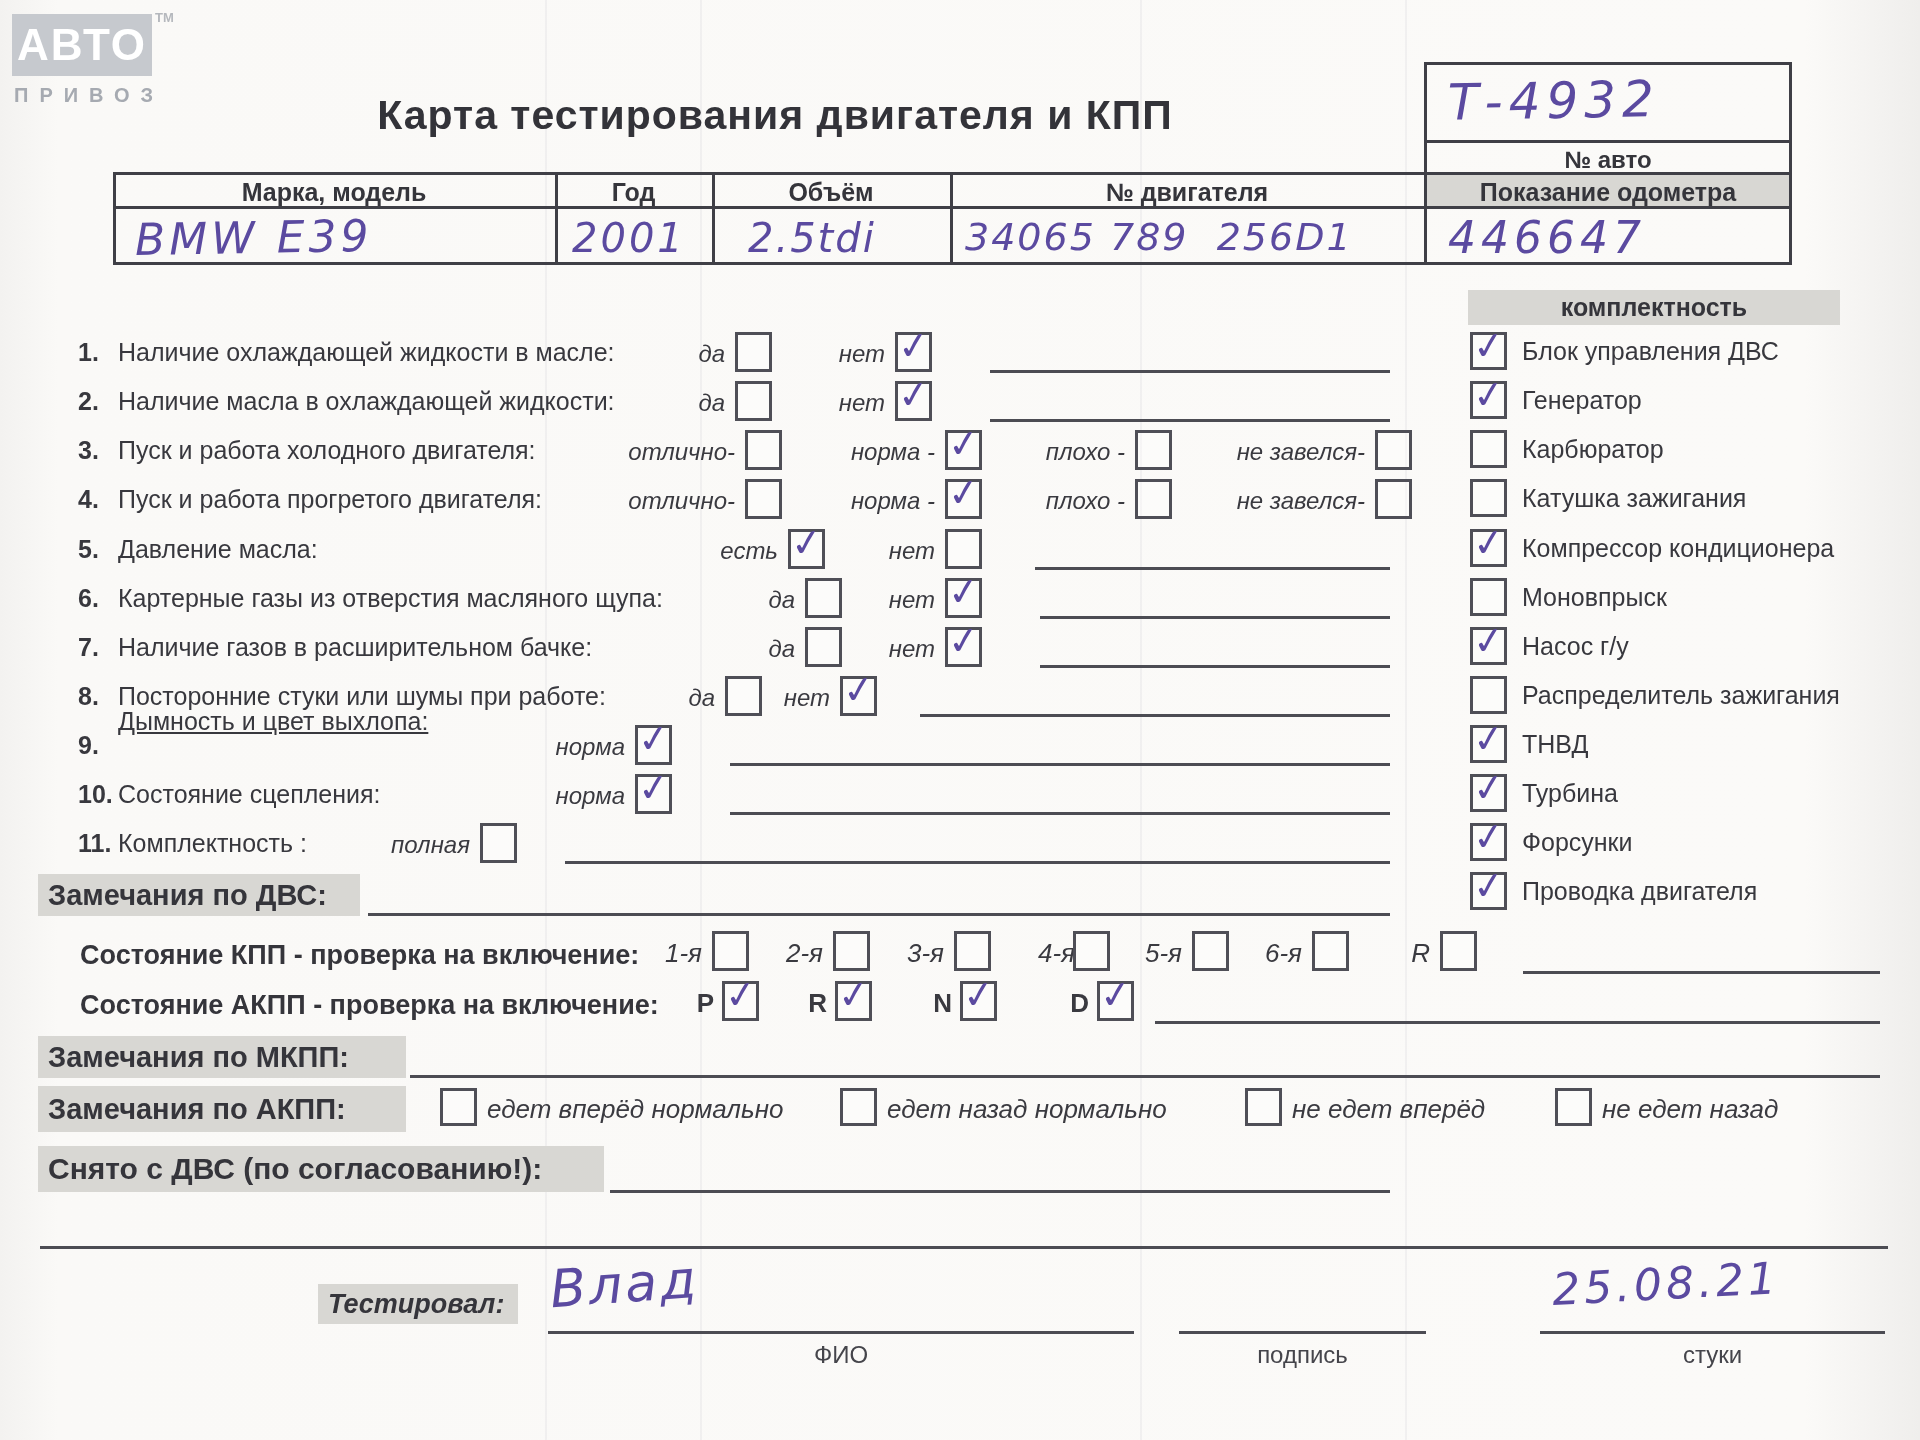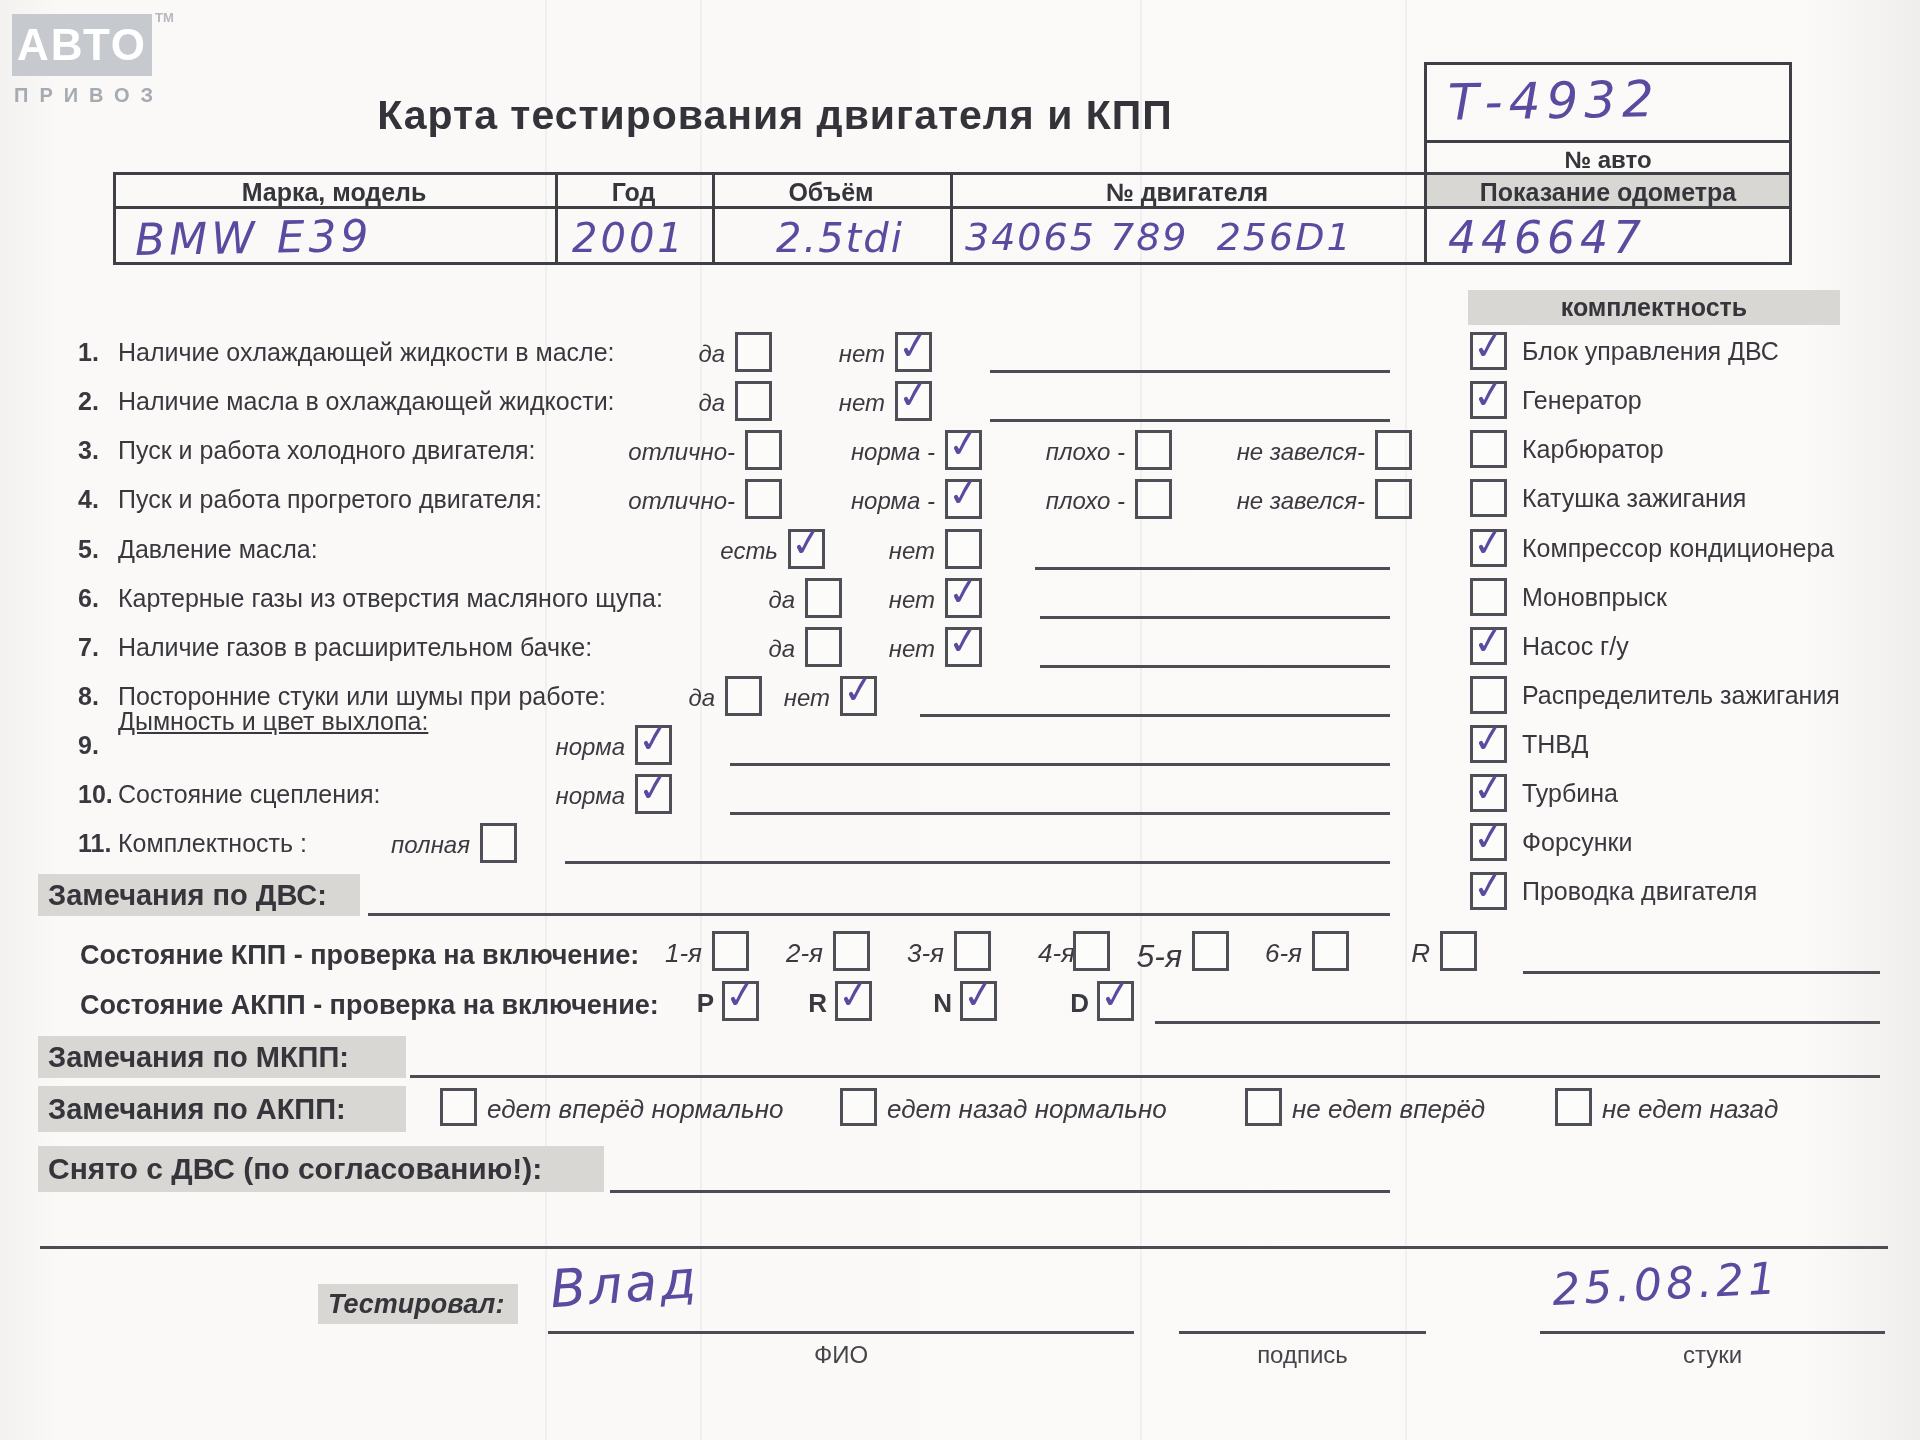--- a/index.html
+++ b/index.html
@@ -73,21 +73,21 @@
   <div class="vline" style="left:1424px;top:172px;height:93px;"></div>
 
   <div class="hcell" style="left:113px;top:178px;width:442px;">Марка, модель</div>
   <div class="hcell" style="left:555px;top:178px;width:157px;">Год</div>
   <div class="hcell" style="left:712px;top:178px;width:238px;">Объём</div>
   <div class="hcell" style="left:950px;top:178px;width:474px;">№ двигателя</div>
   <div class="hcell" style="left:1424px;top:178px;width:368px;">Показание одометра</div>
 
   <div class="hw" style="left:135px;top:216px;font-size:44px;letter-spacing:4px;transform:rotate(-1deg);">BMW E39</div>
   <div class="hw" style="left:572px;top:218px;font-size:40px;letter-spacing:3px;">2001</div>
-  <div class="hw" style="left:748px;top:218px;font-size:40px;letter-spacing:2px;margin-left:28px;">2.5tdi</div>
+  <div class="hw" style="left:748px;top:218px;font-size:40px;letter-spacing:2px;">2.5tdi</div>
   <div class="hw" style="left:965px;top:218px;font-size:38px;letter-spacing:2px;">34065 789  256D1</div>
   <div class="hw" style="left:1448px;top:216px;font-size:44px;letter-spacing:5px;">446647</div>
 
   <div class="bar" style="left:1468px;top:290px;width:372px;height:35px;justify-content:center;padding-left:0;font-size:25px;">комплектность</div>
 
   <div class="bar" style="left:38px;top:874px;width:322px;height:42px;font-size:29px;">Замечания по ДВС:</div>
   <div class="fline" style="left:368px;top:913px;width:1022px;"></div>
 
   <div class="seclabel" style="left:80px;top:940px;"><span>Состояние КПП</span><span style="font-weight:normal;font-weight:bold;"> - проверка на включение:</span></div>
   <div class="fline" style="left:1523px;top:971px;width:357px;"></div>
@@ -251,21 +251,21 @@
     </div>
     <div class="eqlabel" style="left: 1522px; top: 877px;">Проводка двигателя</div>
     <div class="optlabel" style="left: 702px; top: 938px; font-size: 26px;">1-я</div>
     <div class="cb" style="left: 712px; top: 931px; width: 37px; height: 40px;"></div>
     <div class="optlabel" style="left: 823px; top: 938px; font-size: 26px;">2-я</div>
     <div class="cb" style="left: 833px; top: 931px; width: 37px; height: 40px;"></div>
     <div class="optlabel" style="left: 944px; top: 938px; font-size: 26px;">3-я</div>
     <div class="cb" style="left: 954px; top: 931px; width: 37px; height: 40px;"></div>
     <div class="optlabel" style="left: 1063px; top: 938px; font-size: 26px; margin-left: 12px;">4-я</div>
     <div class="cb" style="left: 1073px; top: 931px; width: 37px; height: 40px;"></div>
-    <div class="optlabel" style="left: 1182px; top: 938px; font-size: 32px;">5-я</div>
+    <div class="optlabel" style="left: 1182px; top: 938px; font-size: 26px;">5-я</div>
     <div class="cb" style="left: 1192px; top: 931px; width: 37px; height: 40px;"></div>
     <div class="optlabel" style="left: 1302px; top: 938px; font-size: 26px;">6-я</div>
     <div class="cb" style="left: 1312px; top: 931px; width: 37px; height: 40px;"></div>
     <div class="optlabel" style="left: 1430px; top: 938px; font-size: 26px;">R</div>
     <div class="cb" style="left: 1440px; top: 931px; width: 37px; height: 40px;"></div>
     <div class="optlabel-u" style="left: 714px; top: 988px;">P</div>
     <div class="cb" style="left: 722px; top: 981px; width: 37px; height: 40px;">
       <div class="check">✓</div>
     </div>
     <div class="optlabel-u" style="left: 827px; top: 988px;">R</div>

